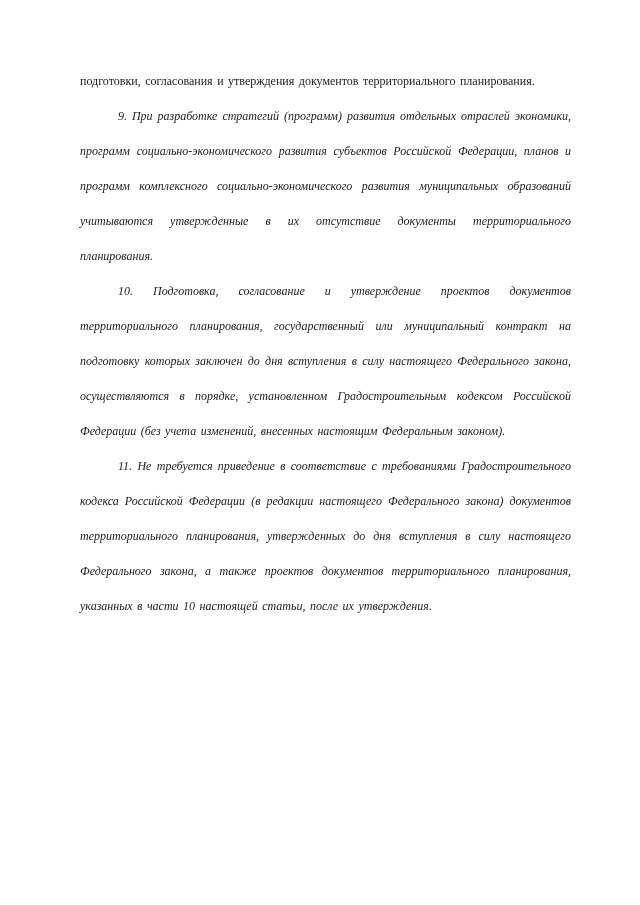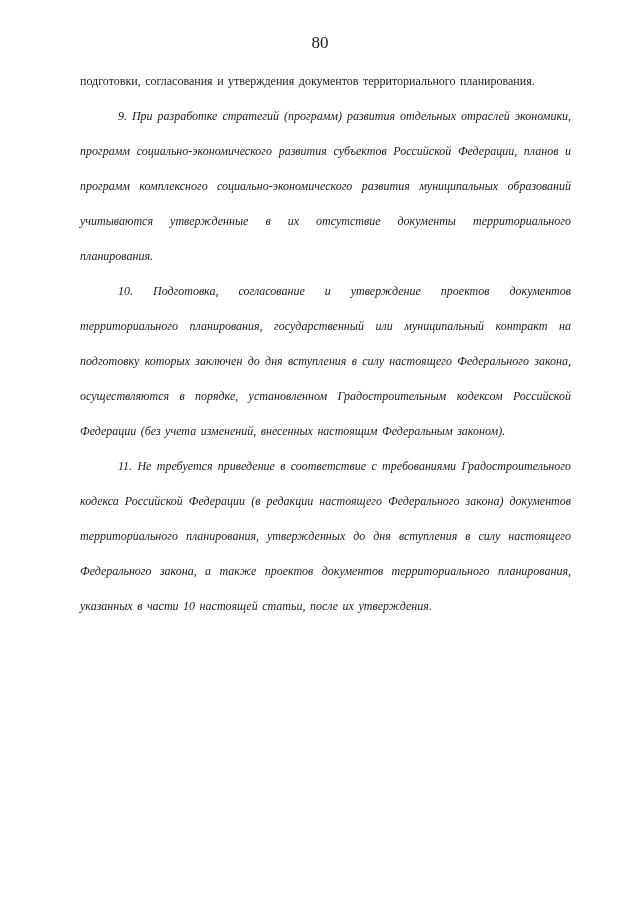--- a/index.html
+++ b/index.html
@@ -43,20 +43,19 @@
   }
   .doc-body p.indent {
     text-indent: 38px;
     font-style: italic;
   }
 </style>
 </head>
 <body>
 
 <div class="page">
-  <div class="page-number">80</div>
   <div class="doc-body" id="doc-body">
       <p class="">подготовки, согласования и утверждения документов территориального планирования.</p>
       <p class="indent">9. При разработке стратегий (программ) развития отдельных отраслей экономики, программ социально-экономического развития субъектов Российской Федерации, планов и программ комплексного социально-экономического развития муниципальных образований учитываются утвержденные в их отсутствие документы территориального планирования.</p>
       <p class="indent">10. Подготовка, согласование и утверждение проектов документов территориального планирования, государственный или муниципальный контракт на подготовку которых заключен до дня вступления в силу настоящего Федерального закона, осуществляются в порядке, установленном Градостроительным кодексом Российской Федерации (без учета изменений, внесенных настоящим Федеральным законом).</p>
       <p class="indent">11. Не требуется приведение в соответствие с требованиями Градостроительного кодекса Российской Федерации (в редакции настоящего Федерального закона) документов территориального планирования, утвержденных до дня вступления в силу настоящего Федерального закона, а также проектов документов территориального планирования, указанных в части 10 настоящей статьи, после их утверждения.</p>
     </div>
 </div>
 
 </body></html>

